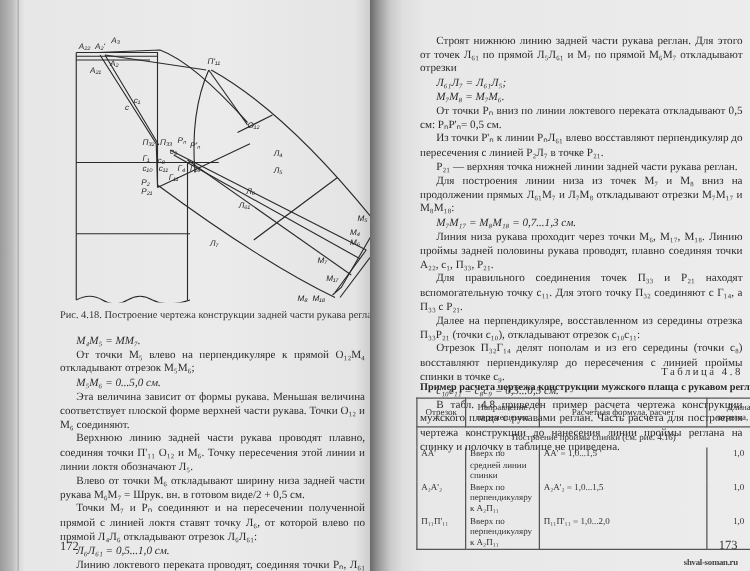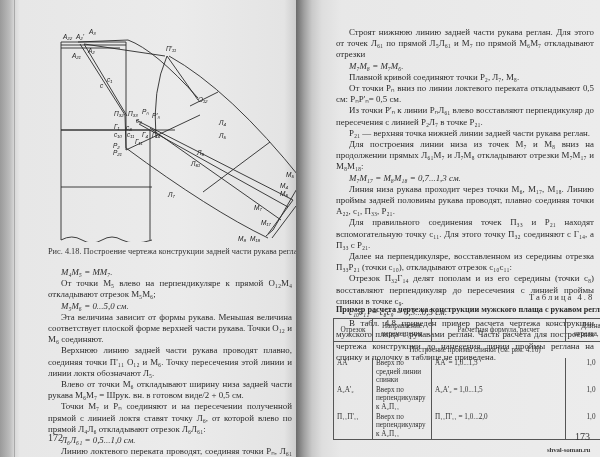--- a/index.html
+++ b/index.html
@@ -117,22 +117,22 @@
   </div>
 
   <div class="pagenum" style="left:48px;top:432px;font-family:Liberation Serif, serif;">172</div>
 </div>
 
 <div class="page right">
 </div>
 
 <div class="text rt">
   <p class="ind">Строят нижнюю линию задней части рукава реглан. Для этого от точек Л₆₁ по прямой Л₅Л₆₁ и M₇ по прямой M₆M₇ откладывают отрезки</p>
+  <p class="formula">Л₆₁Л₇ = Л₆₁Л₅;</p>
   <p class="formula">M₇M₈ = M₇M₆.</p>
-  <p class="ind">Плавной кривой соединяют точки P₂, Л₇, M₈.</p>
   <p class="ind">От точки Pₙ вниз по линии локтевого переката откладывают 0,5 см: PₙP'ₙ= 0,5 см.</p>
   <p class="ind">Из точки P'ₙ к линии PₙЛ₆₁ влево восставляют перпендикуляр до пересечения с линией P₂Л₇ в точке P₂₁.</p>
   <p class="ind">P₂₁ — верхняя точка нижней линии задней части рукава реглан.</p>
   <p class="ind">Для построения линии низа из точек M₇ и M₈ вниз на продолжении прямых Л₆₁M₇ и Л₇M₈ откладывают отрезки M₇M₁₇ и M₈M₁₈:</p>
   <p class="formula">M₇M₁₇ = M₈M₁₈ = 0,7...1,3 см.</p>
   <p class="ind">Линия низа рукава проходит через точки M₆, M₁₇, M₁₈. Линию проймы задней половины рукава проводят, плавно соединяя точки A₂₂, c₁, П₃₃, P₂₁.</p>
   <p class="ind">Для правильного соединения точек П₃₃ и P₂₁ находят вспомогательную точку c₁₁. Для этого точку П₃₂ соединяют с Г₁₄, а П₃₃ с P₂₁.</p>
   <p class="ind">Далее на перпендикуляре, восставленном из середины отрезка П₃₃P₂₁ (точки c₁₀), откладывают отрезок c₁₀c₁₁:</p>
   <p class="ind">Отрезок П₃₂Г₁₄ делят пополам и из его середины (точки c₈) восставляют перпендикуляр до пересечения с линией проймы спинки в точке c₉.</p>
   <p class="formula">c₁₀c₁₁ = c₈c₉ = 0,3...0,5 см.</p>

